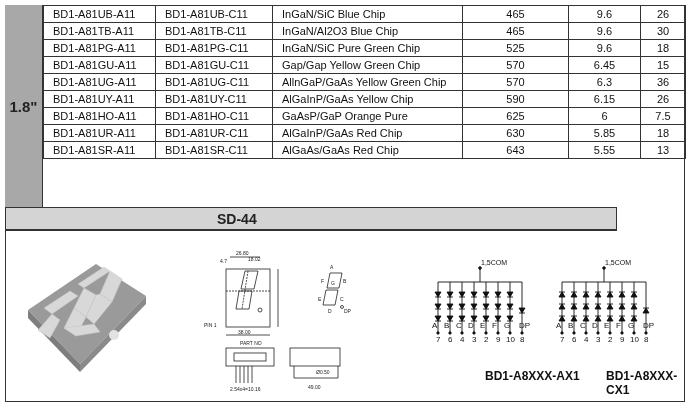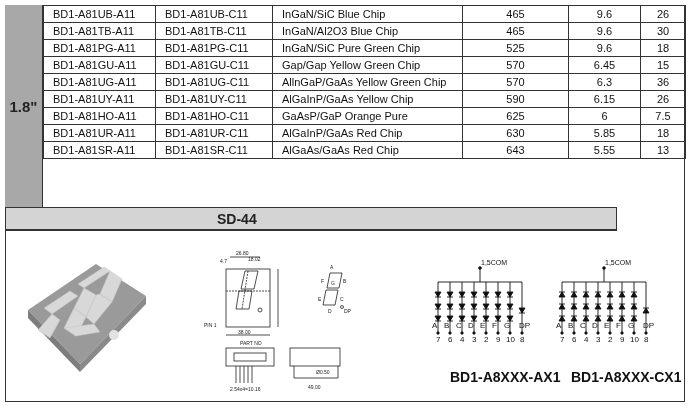--- a/index.html
+++ b/index.html
@@ -6,21 +6,21 @@
   body{width:694px;height:406px;position:relative;overflow:hidden;font-family:"Liberation Sans",sans-serif;color:#111;}
   .frame{position:absolute;left:5px;top:5px;width:680px;height:397px;border:1px solid #333;box-sizing:border-box;}
   .size-col{position:absolute;left:5px;top:5px;width:38px;height:203px;background:#a8a8a8;border-right:1px solid #333;box-sizing:border-box;display:flex;align-items:center;justify-content:center;}
   .size-label{font-weight:bold;font-size:15px;color:#222;margin-top:0px;}
   table.spec{position:absolute;left:43px;top:5px;border-collapse:collapse;width:642px;table-layout:fixed;}
   table.spec td{border:1px solid #333;height:16px;padding:0 0 0 9px;font-size:11px;line-height:16px;white-space:nowrap;overflow:hidden;}
   table.spec td.num{text-align:center;padding:0;margin-top:40px;}
   .band{position:absolute;left:5px;top:207px;width:612px;height:24px;background:#d4d4d4;border:1px solid #333;border-width:1px 1px 2px 1px;box-sizing:border-box;}
   .band span{position:absolute;top:3px;font-weight:bold;font-size:14px;color:#222;}
   .panel{position:absolute;left:5px;top:231px;width:680px;height:171px;border:1px solid #333;border-top:none;box-sizing:border-box;}
-  .cap{position:absolute;font-weight:bold;font-size:14px;color:#111;}
+  .cap{position:absolute;font-weight:bold;font-size:12px;color:#111;margin-left:35px;}
   .comlbl{position:absolute;font-size:7px;color:#111;}
   svg text{font-family:"Liberation Sans",sans-serif;}
 </style>
 </head>
 <body>
 
 <div class="frame"></div>
 
 <div class="size-col">
   <span class="size-label">1.8"</span>

